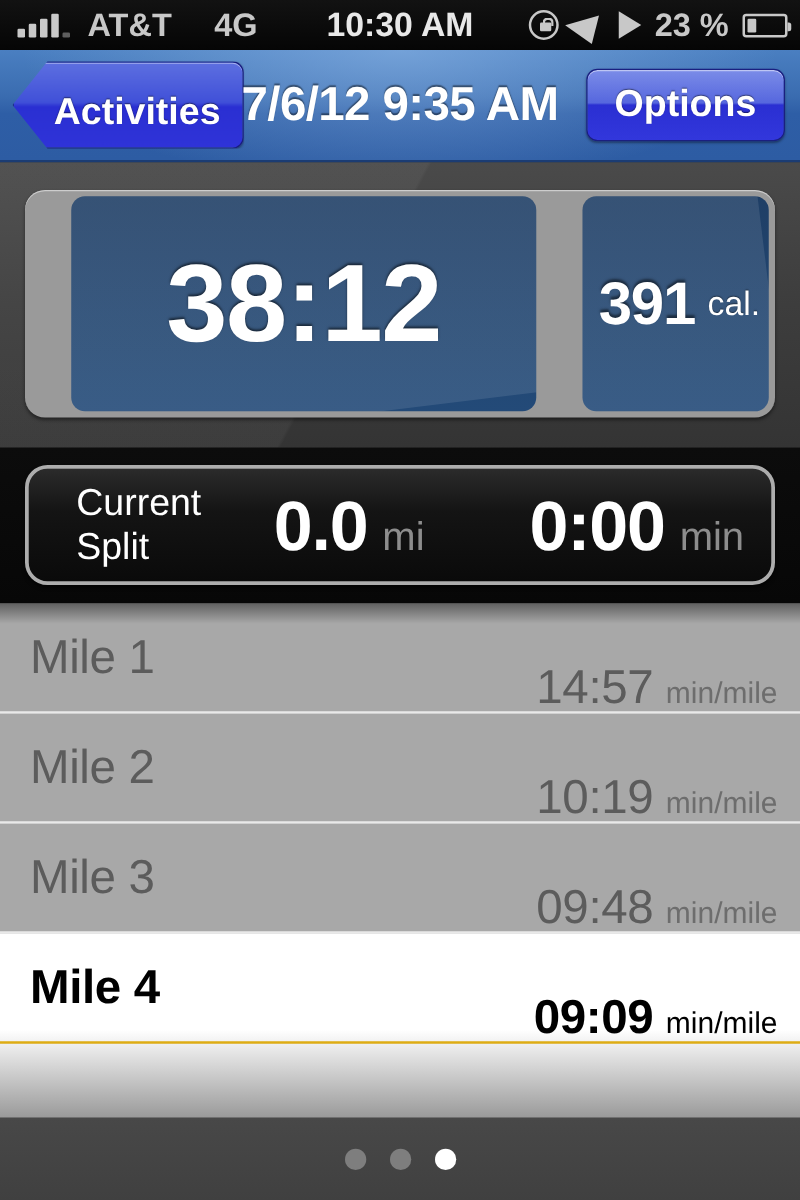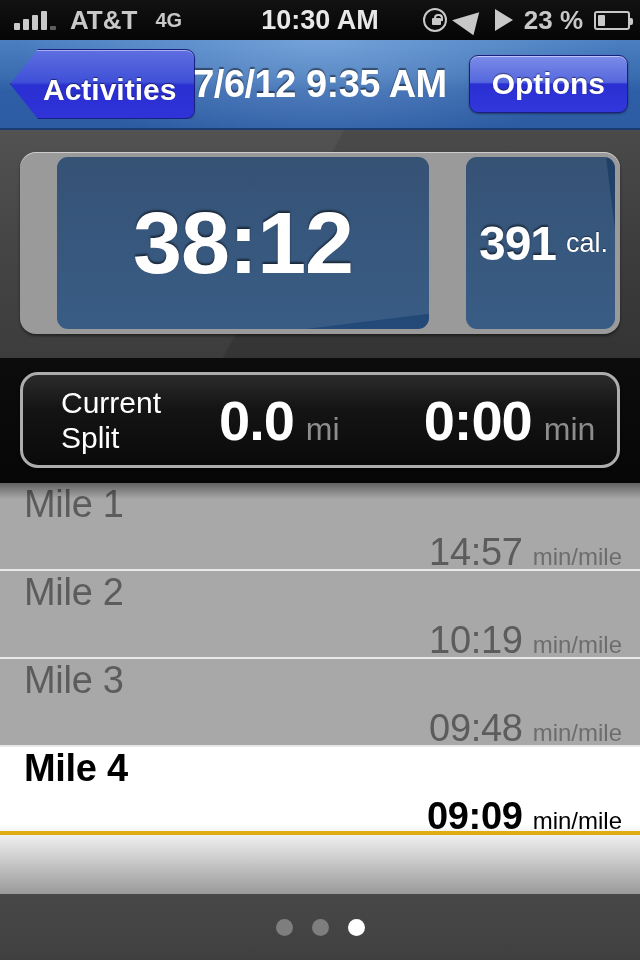--- a/index.html
+++ b/index.html
@@ -49,21 +49,21 @@
     width: 6px;
     background: #c9c9c9;
     border-radius: 1px;
   }
   .signal-bars i:nth-child(1){height:7px;}
   .signal-bars i:nth-child(2){height:11px;}
   .signal-bars i:nth-child(3){height:15px;}
   .signal-bars i:nth-child(4){height:19px;}
   .signal-bars i:nth-child(5){height:4px;background:#5e5e5e;}
   #carrier-label{font-size:26px;letter-spacing:0px;}
-  #network-label{font-size:20px;margin-left:4px;}
+  #network-label{font-size:26px;margin-left:20px;}
   #status-time {
     position: absolute;
     left: 0; right: 0;
     text-align: center;
     font-size: 27px;
     font-weight: bold;
     color: #e8e8e8;
   }
   #status-right {
     position: absolute;
@@ -330,30 +330,30 @@
     position: absolute;
     top: 0; left: 0; right: 0; height: 16px;
     background: linear-gradient(180deg, rgba(0,0,0,0.42) 0%, rgba(0,0,0,0) 100%);
     z-index: 3;
     pointer-events: none;
   }
   .mile-row {
     position: relative;
     height: 88px;
     display: flex;
-    align-items: flex-start;
+    align-items: center;
     justify-content: space-between;
     padding: 0 18px 0 24px;
     box-sizing: border-box;
     background: #a8a8a8;
     border-bottom: 2px solid #e9e9e9;
   }
   .mile-row.active {
     background: #ffffff;
-    border-bottom: 4px solid #eab308;
+    border-bottom: 2px solid #eab308;
   }
   .mile-name {
     font-size: 38px;
     color: #5c5c5c;
     letter-spacing: -0.3px;
   }
   .mile-right {
     display: flex;
     align-items: baseline;
     gap: 10px;

